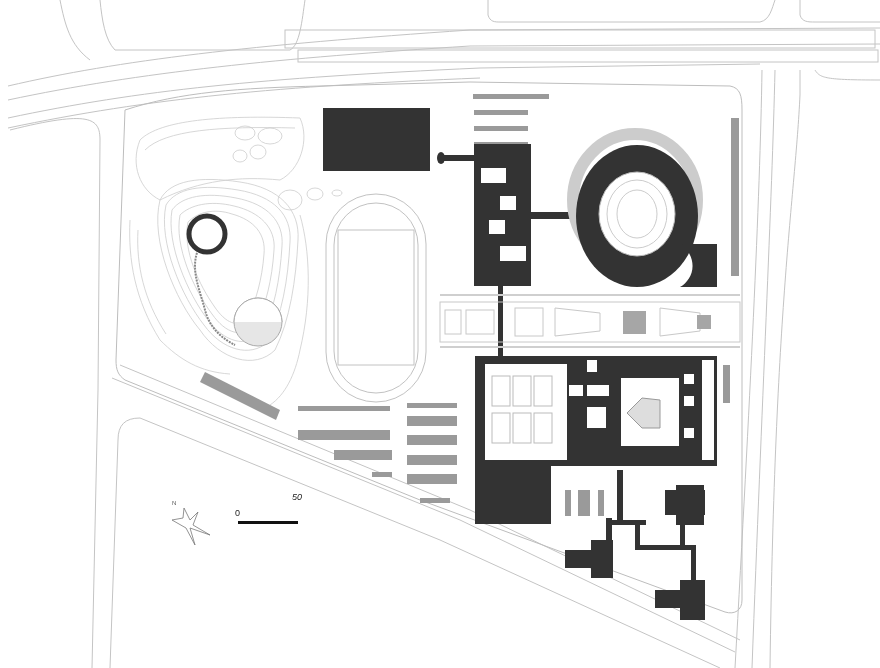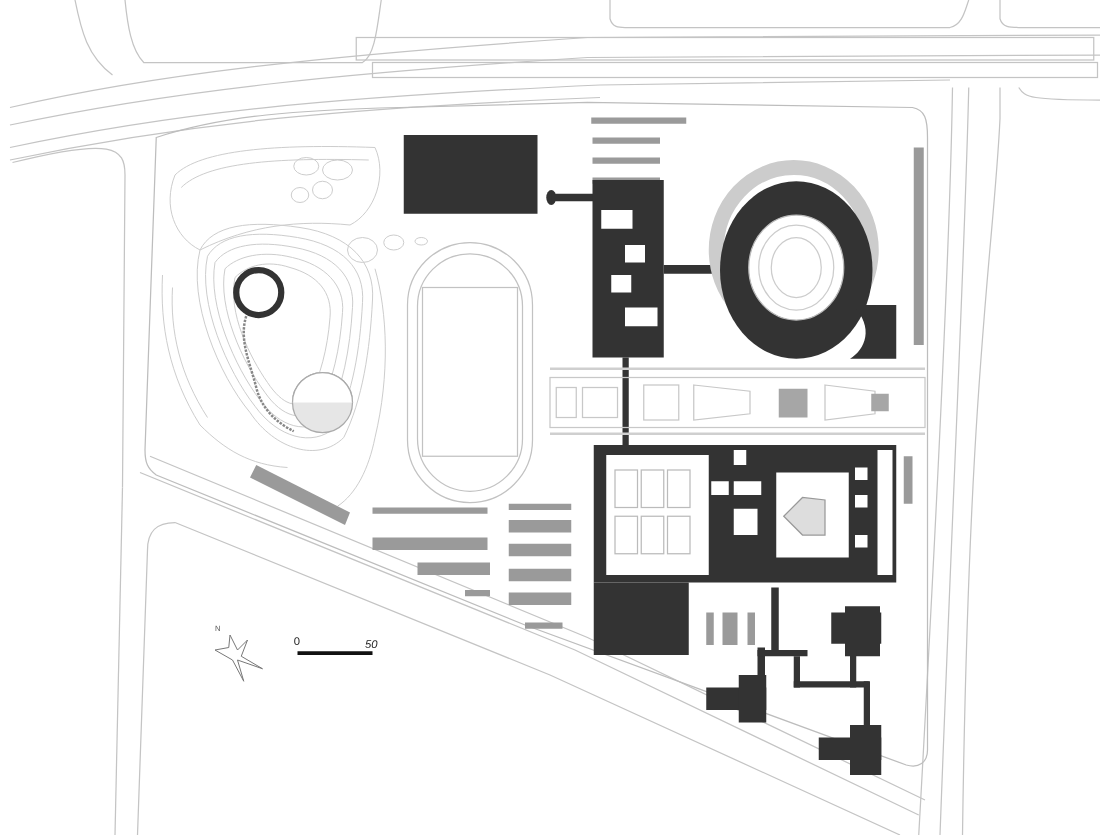--- a/index.html
+++ b/index.html
@@ -182,13 +182,13 @@
   </g>
 
   <g fill="none" stroke="#777" stroke-width="0.8">
     <polygon points="184,508 190,520 198,512 193,525 210,535 190,528 195,545 186,528 172,520 183,518"></polygon>
     <text x="172" y="505" font-size="6" fill="#555" stroke="none" font-family="Liberation Sans, sans-serif">N</text>
   </g>
   <rect x="238" y="521" width="60" height="3" fill="#111"></rect>
 </svg>
 
 <span class="scale-label" style="left:235px;top:508px;">0</span>
-<span class="scale-label" style="left:292px;top:510px;font-style:italic;">50</span>
+<span class="scale-label" style="left:292px;top:492px;font-style:italic;">50</span>
 
 </body></html>

